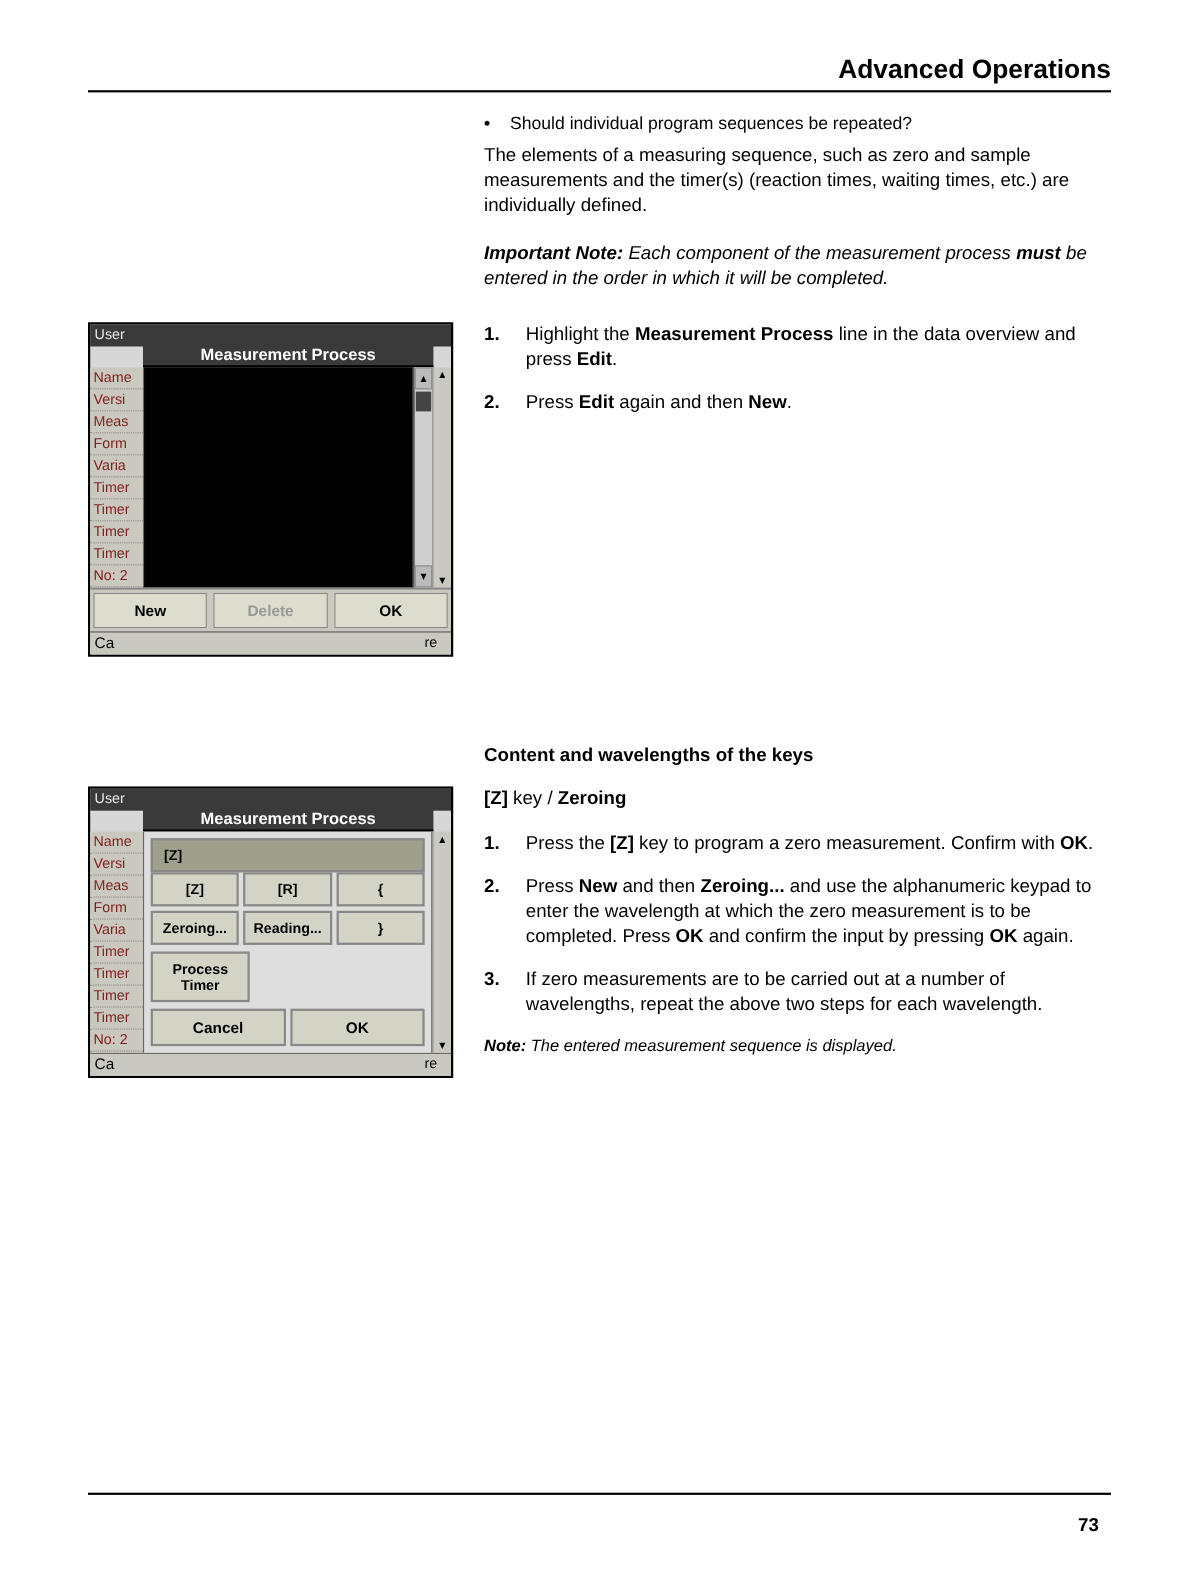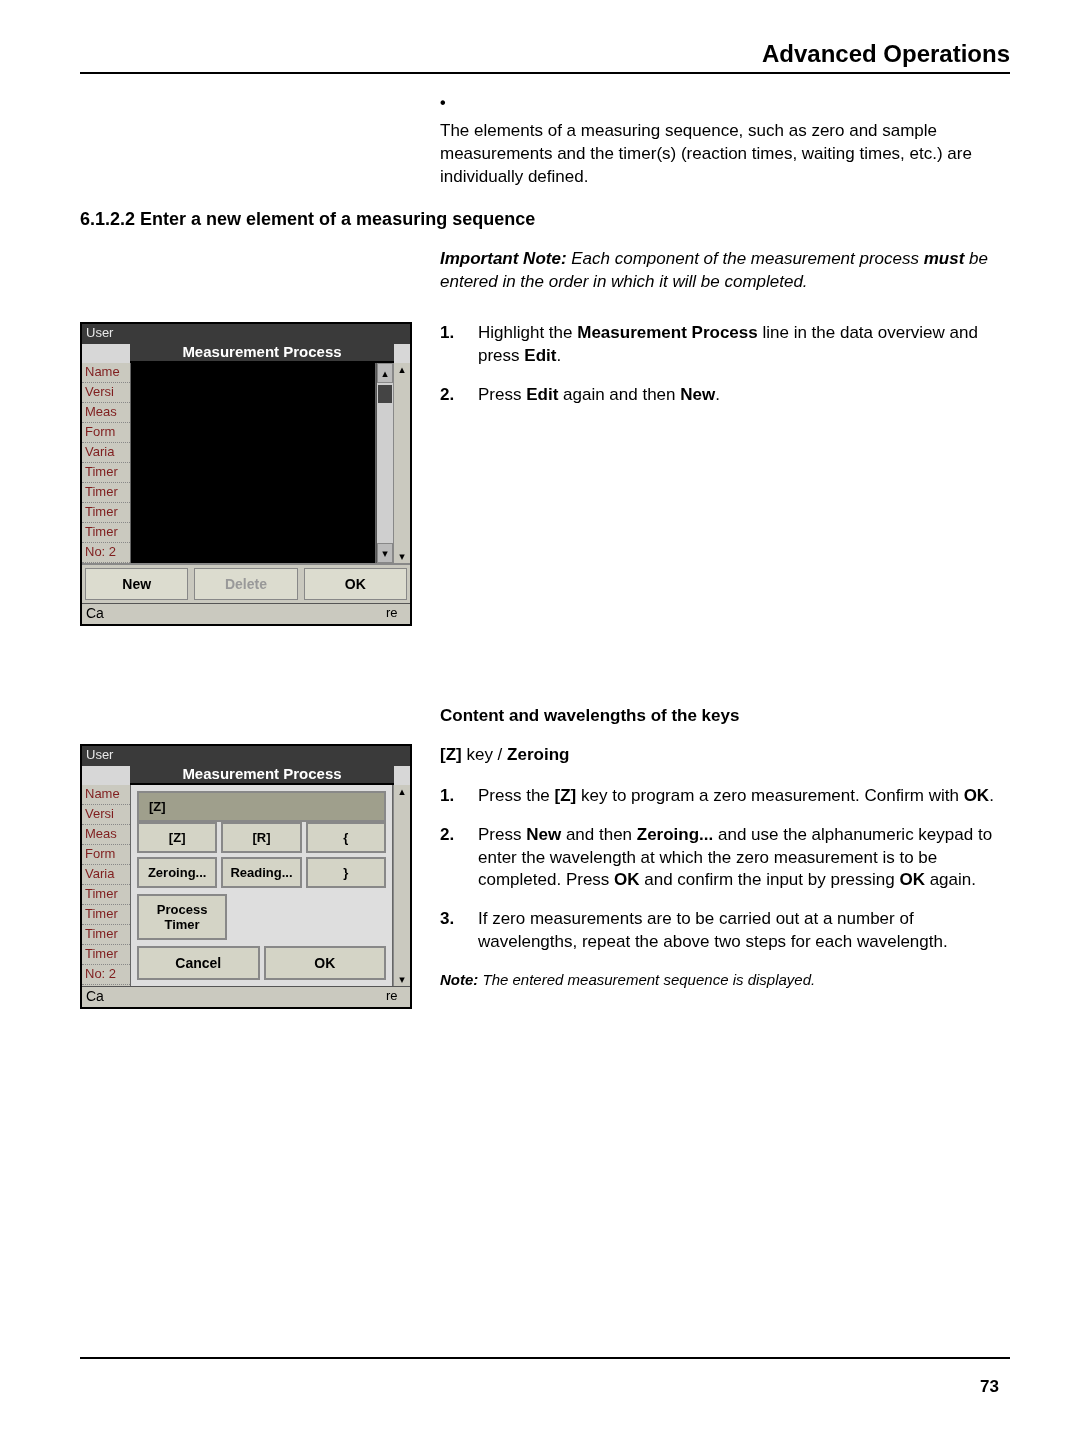--- a/index.html
+++ b/index.html
@@ -6,21 +6,21 @@
       font-family: Arial, Helvetica, sans-serif;
       margin: 0;
       padding: 0;
       background: #fff;
       width: 1080px;
       height: 1437px;
       box-sizing: border-box;
       position: relative;
     }
     .page {
-      padding: 40px 70px 40px 80px;
+      padding: 50px 70px 40px 80px;
     }
     .header-title {
       text-align: right;
       font-size: 24px;
       font-weight: bold;
       margin-bottom: 4px;
     }
     .header-rule {
       border: none;
       border-top: 2px solid #000;
@@ -273,25 +273,25 @@
 </head>
 <body>
 
 <div class="page">
   <div class="header-title">Advanced Operations</div>
   <hr class="header-rule">
 
   <div class="bullet-section">
     <div class="bullet-row">
       <span class="bullet">•</span>
+      <span>Should individual program sequences be repeated?</span>
     </div>
   </div>
   <div class="para">The elements of a measuring sequence, such as zero and sample measurements and the timer(s) (reaction times, waiting times, etc.) are individually defined.</div>
 
-  <div class="section-heading">6.1.2.2  Enter a new element of a measuring sequence</div>
 
   <div class="note">
     <b>Important Note:</b><span> Each component of the measurement process </span><b>must</b><span> be entered in the order in which it will be completed.</span>
   </div>
 
   <div class="two-col" style="margin-bottom:80px;">
     <div class="left-img">
       <div class="dialog">
         <div class="dlg-strip">
             <span>User</span>

